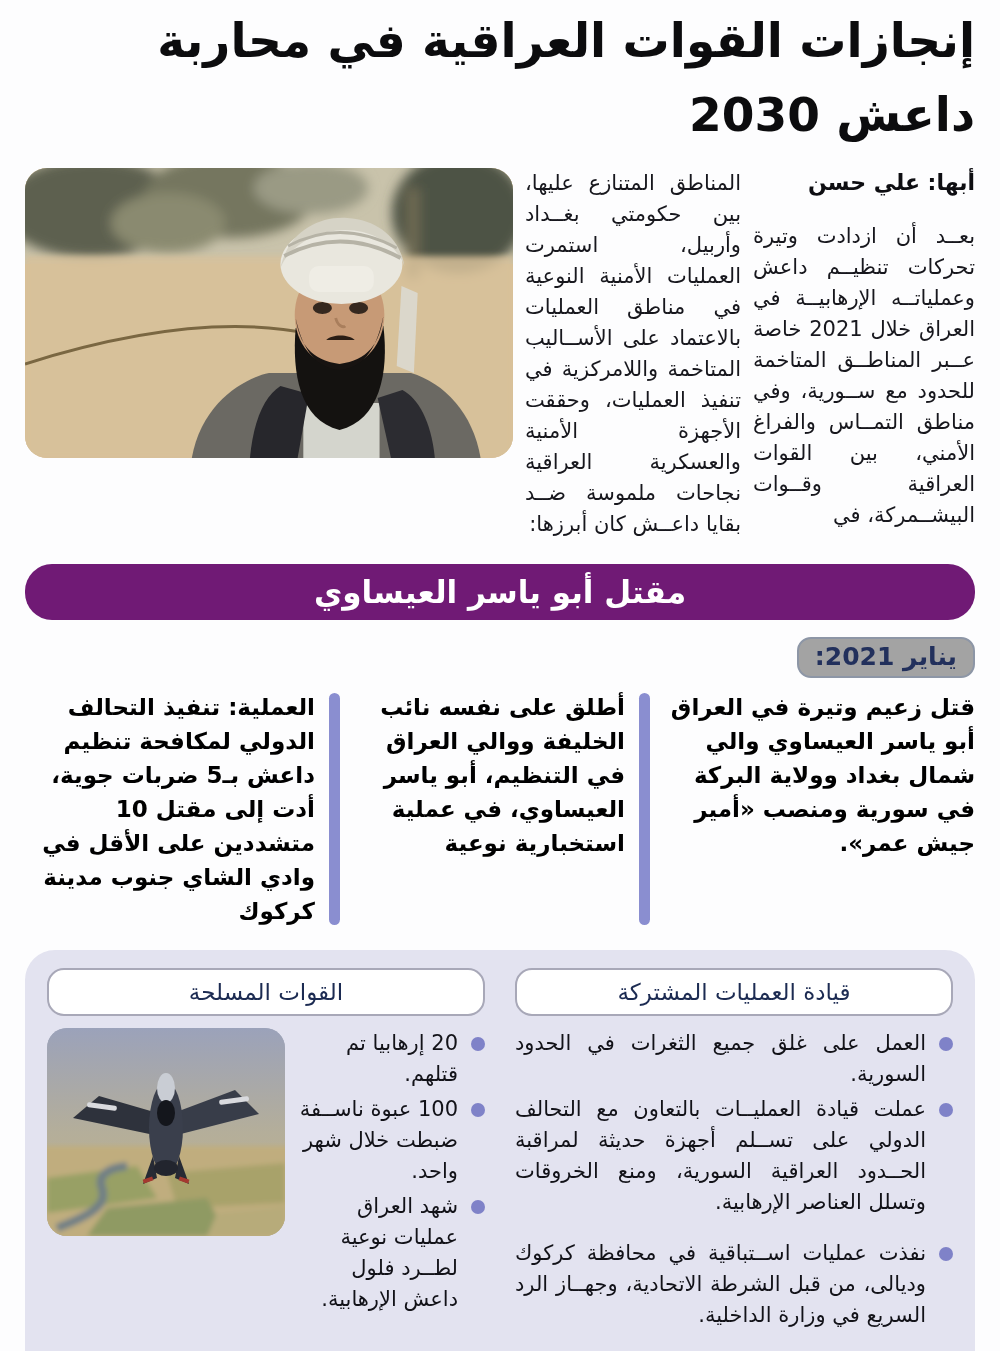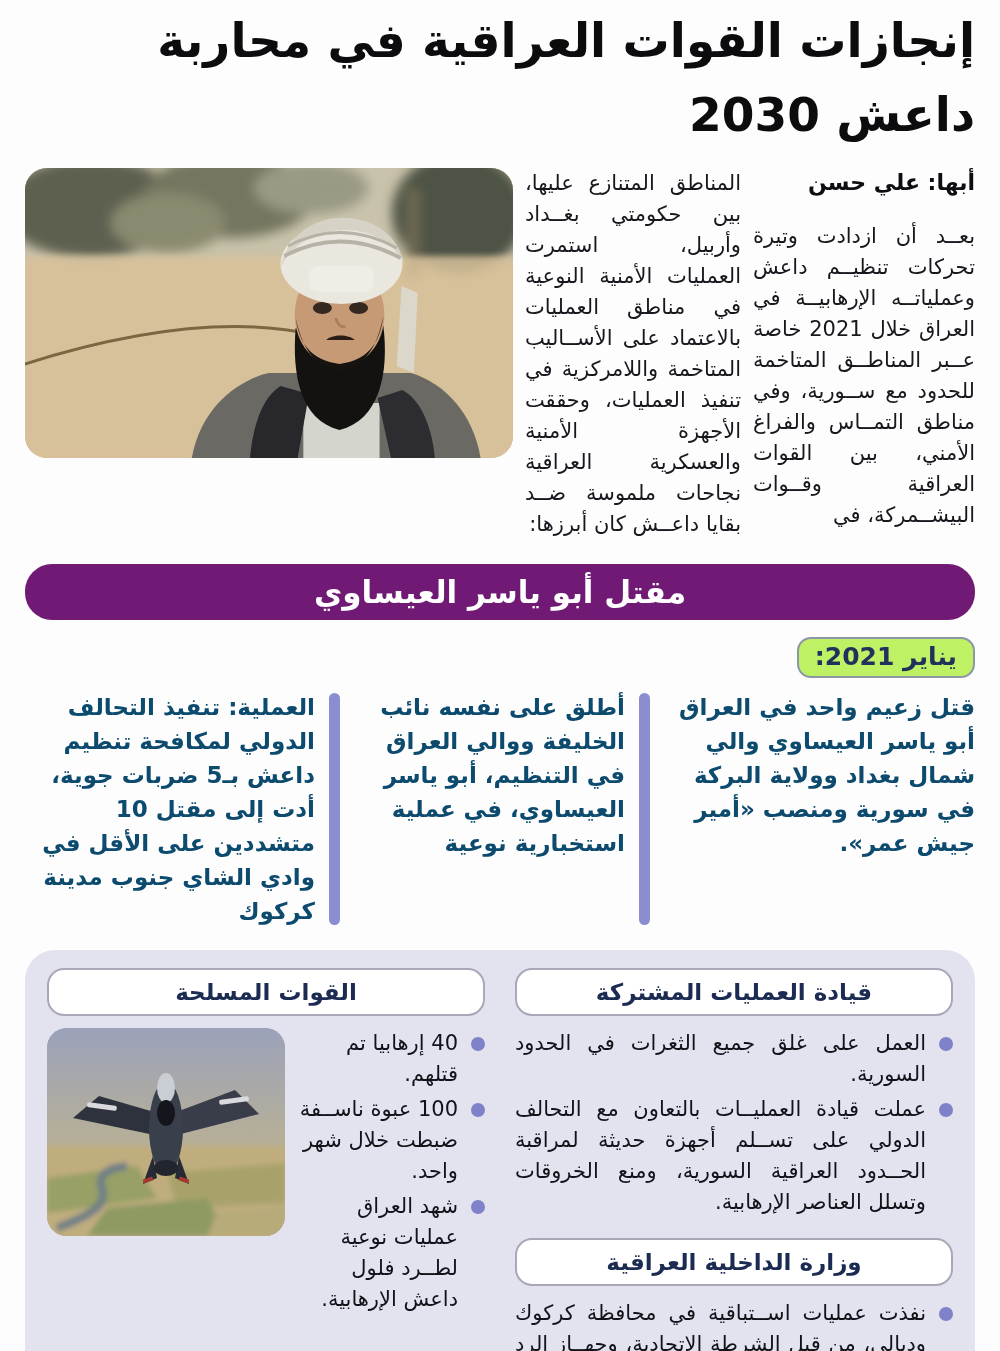--- a/index.html
+++ b/index.html
@@ -18,37 +18,37 @@
   .byline{font-size:22px;font-weight:bold;color:#0e0e12;margin:2px 0 26px;}
   .intro p{margin:0;font-size:21px;line-height:31px;text-align:justify;text-align-last:right;color:#17171d;}
   .man-photo{flex:1;height:290px;border-radius:22px;overflow:hidden;margin:0;background:#d8c19a;}
   .man-photo svg{display:block;width:100%;height:100%;}
   
   .banner{margin-top:24px;height:56px;border-radius:27px;background:#701a75;
           display:flex;align-items:center;justify-content:center;
           color:#ffffff;font-size:31px;font-weight:bold;}
   
   .date-row{margin-top:17px;display:flex;justify-content:flex-start;}
-  .date-pill{display:inline-block;border:2px solid #8d96a6;border-radius:14px;background:#bef264;
+  .date-pill{display:inline-block;border:2px solid #8d96a6;border-radius:14px;background:#a3a3a3;
              padding:3px 16px 5px;font-size:25px;font-weight:bold;color:#22305c;}
   
   .jan-cols{display:flex;gap:14px;margin-top:12px;min-height:140px;}
   .jan-col{display:flex;gap:12px;}
   .jan-col.c1{flex:0 0 336px;}
   .jan-col.c2{flex:0 0 296px;}
   .jan-col.c3{flex:1;}
-  .jan-col p{margin:0;font-size:23px;line-height:34px;font-weight:600;text-align:right;color:#0c4a6e;}
+  .jan-col p{margin:0;font-size:23px;line-height:34px;font-weight:600;text-align:right;color:#000000;}
   .vbar{flex:0 0 11px;border-radius:6px;background:#8a8ed0;margin:3px 0;}
   
   .panel{margin-top:22px;background:#e3e3f0;border-radius:30px;
          padding:18px 22px 24px;display:flex;gap:30px;box-sizing:border-box;min-height:545px;}
   .panel-col{flex:1;min-width:0;}
   .pill{background:#ffffff;border:2px solid #a8a8b8;border-radius:17px;
         height:44px;display:flex;align-items:center;justify-content:center;
-        font-size:23px;font-weight:bold;color:#1c2b52;margin-bottom:12px;}
+        font-size:23px;font-weight:normal;color:#1c2b52;margin-bottom:12px;}
   ul.bullets{list-style:none;margin:0 0 20px;padding:0;}
   ul.bullets li{position:relative;padding-right:27px;margin-bottom:4px;
                 font-size:21px;line-height:31px;text-align:justify;text-align-last:right;color:#121218;}
   ul.bullets li::before{content:"";position:absolute;right:0;top:9px;width:14px;height:14px;
                 border-radius:50%;background:#7f82c8;}
   ul.bullets.ragged li{text-align:right;}
   .af-row{display:flex;gap:12px;margin-bottom:18px;}
   .af-bullets{flex:1;min-width:0;}
   .jet-photo{flex:0 0 238px;height:208px;border-radius:20px;overflow:hidden;margin:0;background:#aab0c0;}
   .jet-photo svg{display:block;width:100%;height:100%;}
@@ -123,55 +123,54 @@
   </div>
 
   <div class="banner">مقتل أبو ياسر العيساوي</div>
 
   <div class="date-row">
     <span class="date-pill">يناير 2021:</span>
   </div>
 
   <div class="jan-cols">
     <div class="jan-col c1">
-      <p>قتل زعيم واحد في العراق أبو ياسر العيساوي والي شمال بغداد وولاية البركة في سورية ومنصب «أمير جيش عمر».</p>
+      <p>قتل زعيم وتيرة في العراق أبو ياسر العيساوي والي شمال بغداد وولاية البركة في سورية ومنصب «أمير جيش عمر».</p>
       <span class="vbar"></span>
     </div>
     <div class="jan-col c2">
       <p>أطلق على نفسه نائب الخليفة ووالي العراق في التنظيم، أبو ياسر العيساوي، في عملية استخبارية نوعية</p>
       <span class="vbar"></span>
     </div>
     <div class="jan-col c3">
       <p>العملية: تنفيذ التحالف الدولي لمكافحة تنظيم داعش بـ5 ضربات جوية، أدت إلى مقتل 10 متشددين على الأقل في وادي الشاي جنوب مدينة كركوك</p>
     </div>
   </div>
 
   <div class="panel">
 
     <div class="panel-col">
       <div class="pill">قيادة العمليات المشتركة</div>
       <ul class="bullets">
 
       <li>العمل على غلق جميع الثغرات في الحدود السورية.</li>
           <li>عملت قيادة العمليــات بالتعاون مع التحالف الدولي على تســلم أجهزة حديثة لمراقبة الحــدود العراقية السورية، ومنع الخروقات وتسلل العناصر الإرهابية.</li>
         </ul>
-      <div class="pill">وزارة الداخلية العراقية</div>
       <ul class="bullets">
 
       <li>نفذت عمليات اســتباقية في محافظة كركوك وديالى، من قبل الشرطة الاتحادية، وجهــاز الرد السريع في وزارة الداخلية.</li>
         </ul>
     </div>
 
     <div class="panel-col">
       <div class="pill">القوات المسلحة</div>
       <div class="af-row">
         <div class="af-bullets">
           <ul class="bullets ragged">
 
-          <li>40 إرهابيا تم قتلهم.</li>
+          <li>20 إرهابيا تم قتلهم.</li>
               <li>100 عبوة ناســفة ضبطت خلال شهر واحد.</li>
               <li>شهد العراق عمليات نوعية لطــرد فلول داعش الإرهابية.</li>
             </ul>
         </div>
         <figure class="jet-photo">
           <svg viewBox="0 0 238 208" preserveAspectRatio="none">
             <defs>
               <linearGradient id="sky" x1="0" y1="0" x2="0" y2="1">
                 <stop offset="0" stop-color="#9ba2ba"></stop>
                 <stop offset="0.5" stop-color="#b4ae9a"></stop>

